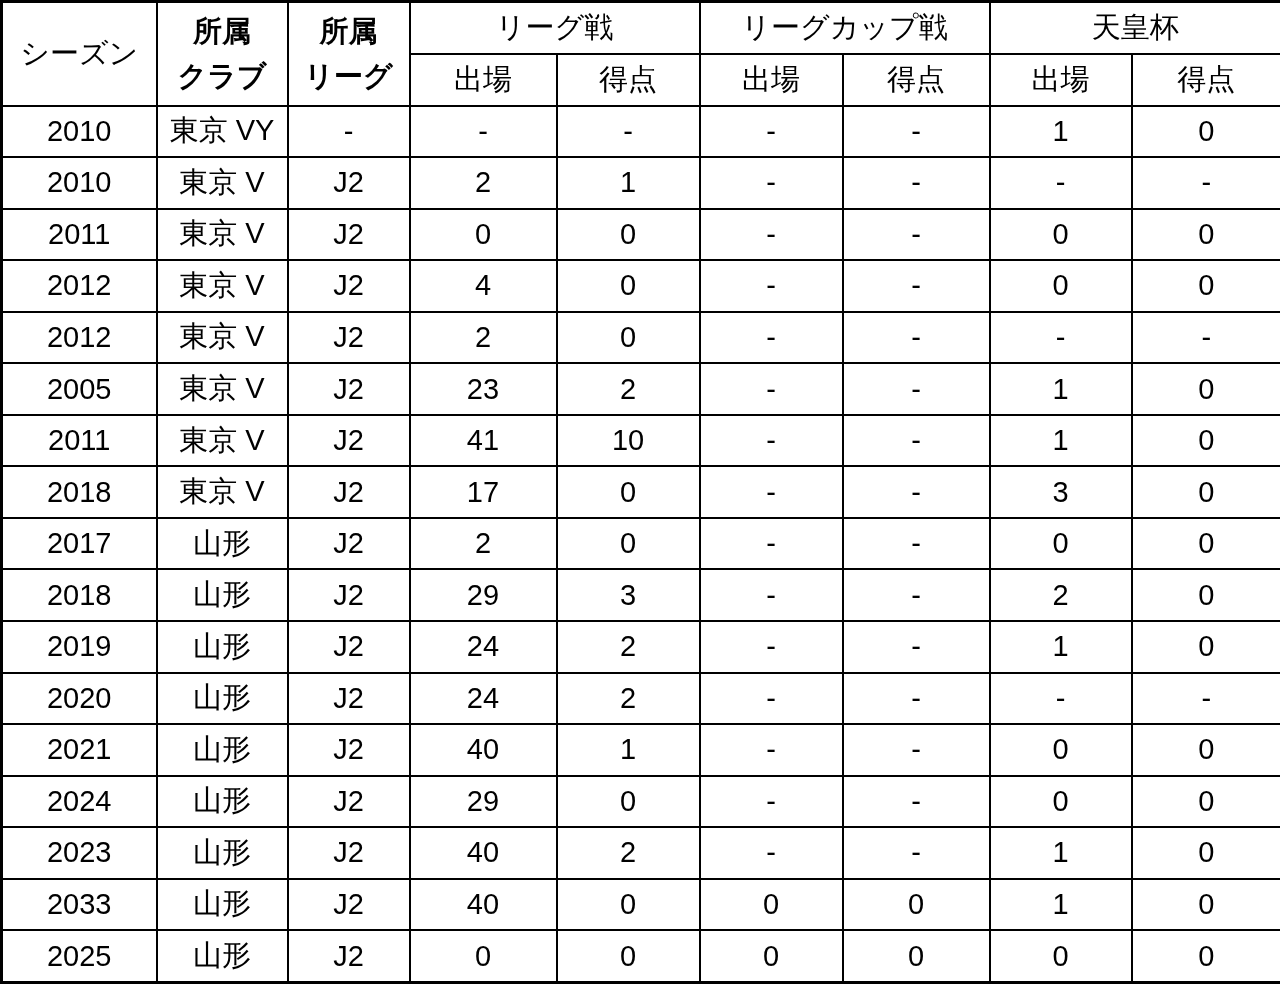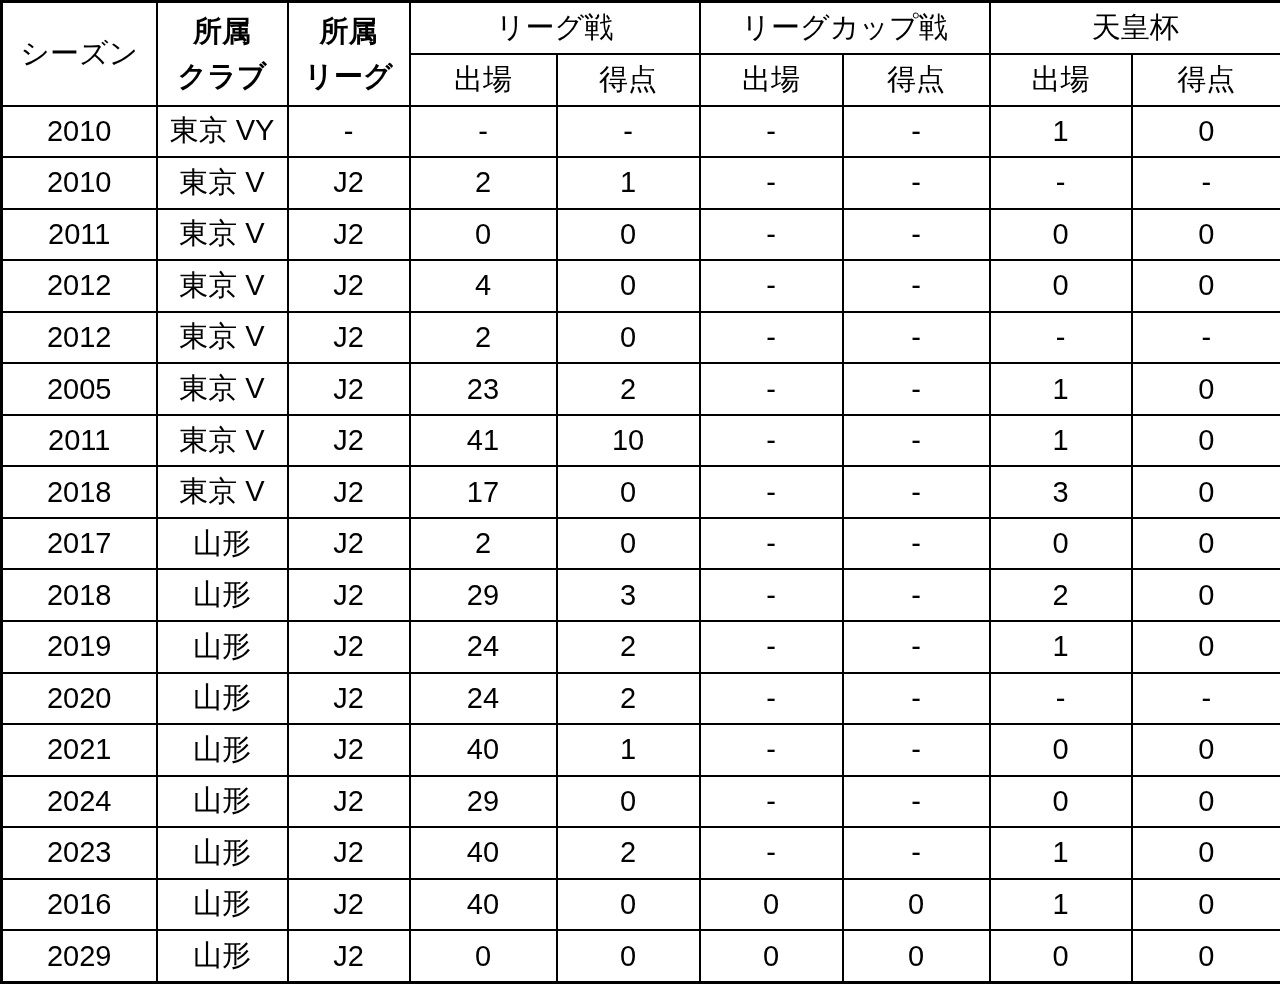--- a/index.html
+++ b/index.html
@@ -242,32 +242,32 @@
         <td>山形</td>
         <td>J2</td>
         <td>40</td>
         <td>2</td>
         <td>-</td>
         <td>-</td>
         <td>1</td>
         <td>0</td>
       </tr>
       <tr>
-        <td>2016</td>
+        <td>2033</td>
         <td>山形</td>
         <td>J2</td>
         <td>40</td>
         <td>0</td>
         <td>0</td>
         <td>0</td>
         <td>1</td>
         <td>0</td>
       </tr>
       <tr>
-        <td>2029</td>
+        <td>2025</td>
         <td>山形</td>
         <td>J2</td>
         <td>0</td>
         <td>0</td>
         <td>0</td>
         <td>0</td>
         <td>0</td>
         <td>0</td>
       </tr>
     </tbody>

